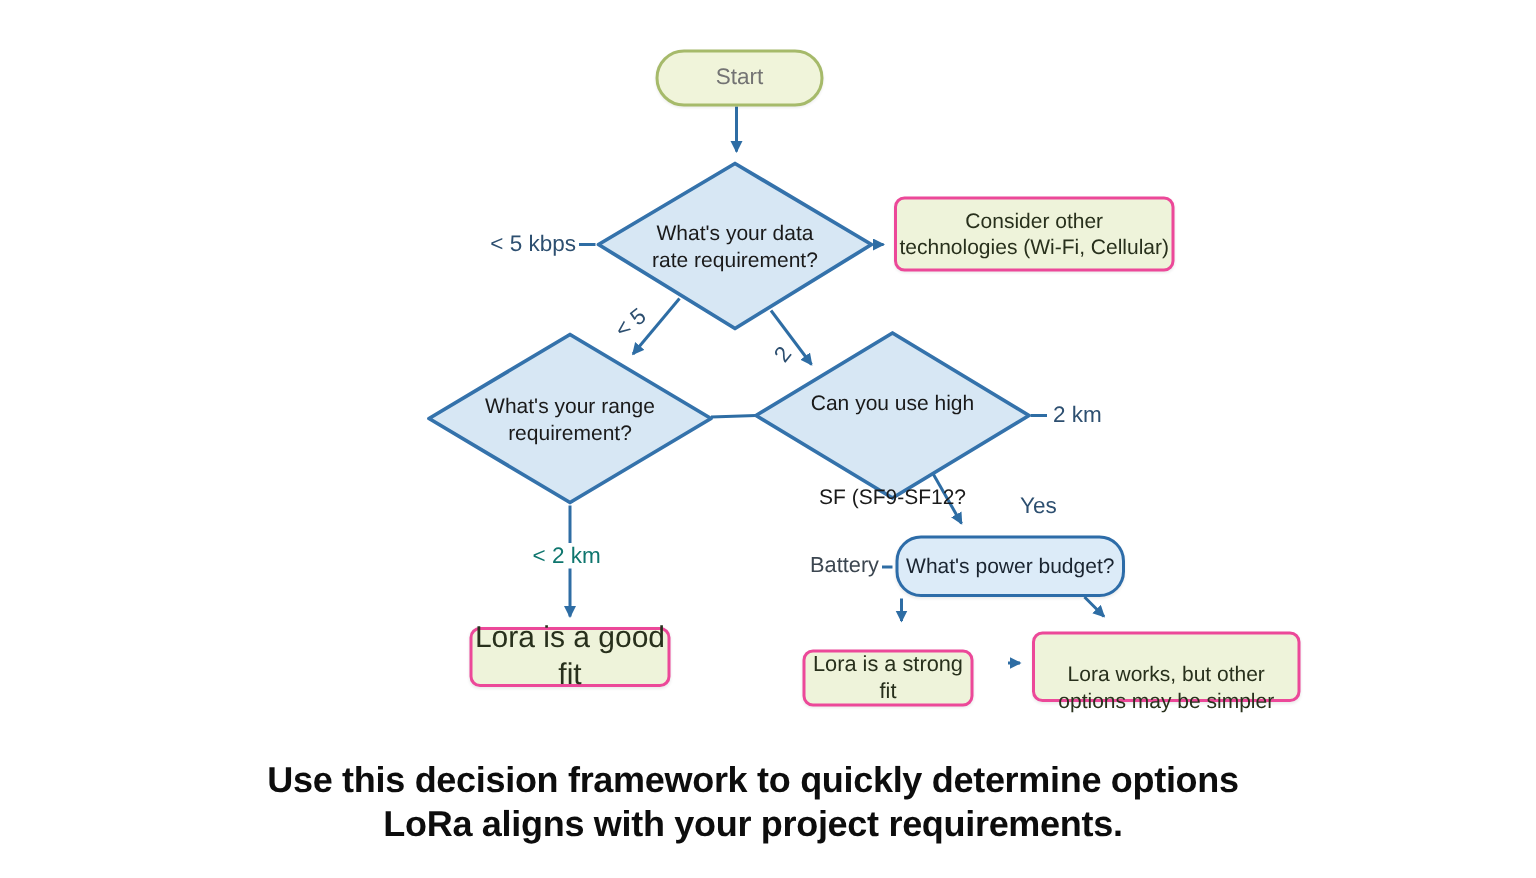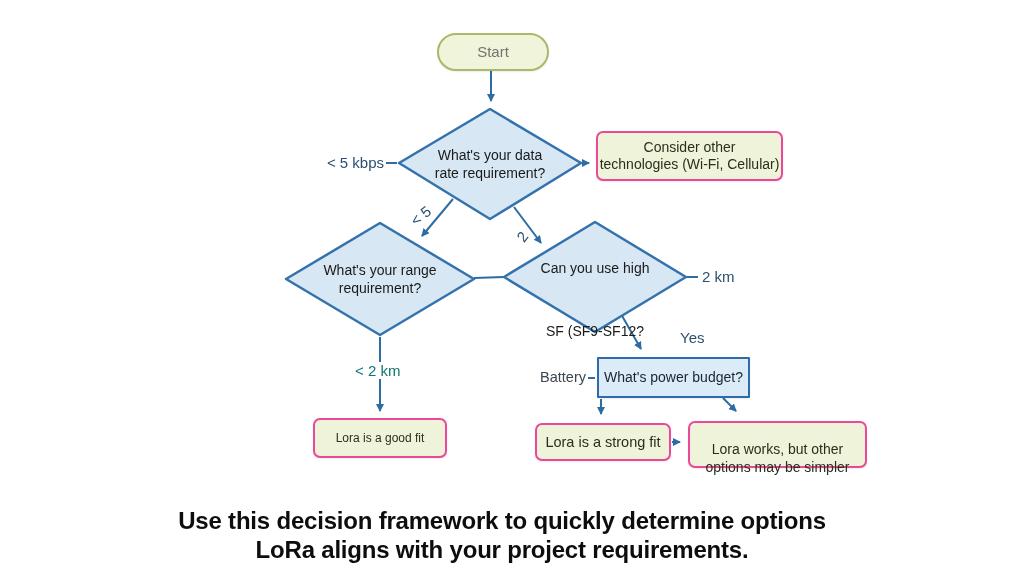--- a/index.html
+++ b/index.html
@@ -7,21 +7,21 @@
     position:relative;width:1024px;height:585px;background:#ffffff;overflow:hidden;
     font-family:"Liberation Sans",sans-serif;
   }
   svg.edge-layer{position:absolute;left:0;top:0;width:1024px;height:585px;}
   .node{position:absolute;display:flex;align-items:center;justify-content:center;
     text-align:center;box-sizing:border-box;line-height:1.25;color:#222222;}
   .pill{background:#f0f4da;border:2px solid #a6ba6a;border-radius:19px;
     font-size:15px;color:#737373;box-shadow:0 1px 2px rgba(0,0,0,0.08);}
   .green-box{background:#eef3da;border:2px solid #ec4899;border-radius:7px;
     font-size:14px;color:#28301c;box-shadow:0 1px 2px rgba(0,0,0,0.08);}
-  .blue-box{background:#dcebf8;border:2px solid #2d6ca8;border-radius:1px;
+  .blue-box{background:#dcebf8;border:2px solid #2d6ca8;border-radius:17px;
     font-size:14px;color:#1a2430;box-shadow:0 1px 2px rgba(0,0,0,0.08);}
   .diamond-text{position:absolute;width:180px;text-align:center;font-size:14px;
     line-height:1.3;color:#1a1a1a;}
   .elabel{position:absolute;font-size:15px;color:#2d4f70;white-space:nowrap;}
   .elabel.right-align{text-align:right;}
   .elabel.blue{color:#0f766e;background:#ffffff;padding:0 3px;}
   .elabel.dark{color:#3c4650;font-size:14.5px;}
   .rot38{transform:rotate(-38deg);}
   .rot52{transform:rotate(-52deg);}
   .caption{position:absolute;left:0;top:506px;width:1004px;text-align:center;
@@ -82,25 +82,25 @@
 
   <div class="diamond-text" style="left:505px;top:259px;">
     <span style="display:block;">Can you use high</span>
     <span style="display:block;margin-top:45px;">SF (SF9-SF12?</span>
   </div>
 
   <div class="node blue-box" style="left:597px;top:357px;width:153px;height:41px;">
     <span>What's power budget?</span>
   </div>
 
-  <div class="node green-box" style="left:313px;top:418px;width:134px;height:40px;font-size:12px;">
+  <div class="node green-box" style="left:313px;top:418px;width:134px;height:40px;font-size:20px;">
     <span>Lora is a good fit</span>
   </div>
 
-  <div class="node green-box" style="left:535px;top:423px;width:136px;height:38px;font-size:14.5px;">
+  <div class="node green-box" style="left:535px;top:433px;width:114px;height:38px;font-size:14.5px;">
     <span>Lora is a strong fit</span>
   </div>
 
   <div class="node green-box" style="left:688px;top:421px;width:179px;height:47px;">
     <div>
       <span style="display:block;margin-top:28px;">Lora works, but other</span>
       <span style="display:block;">options may be simpler</span>
     </div>
   </div>
 

